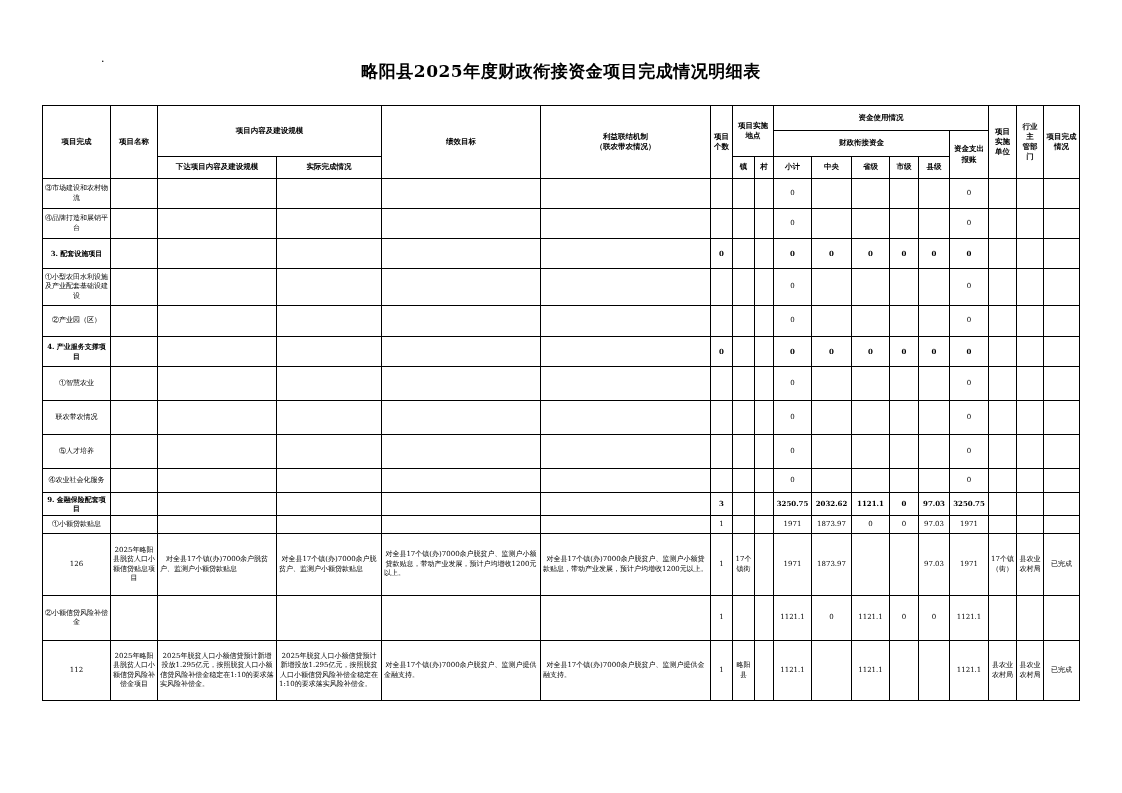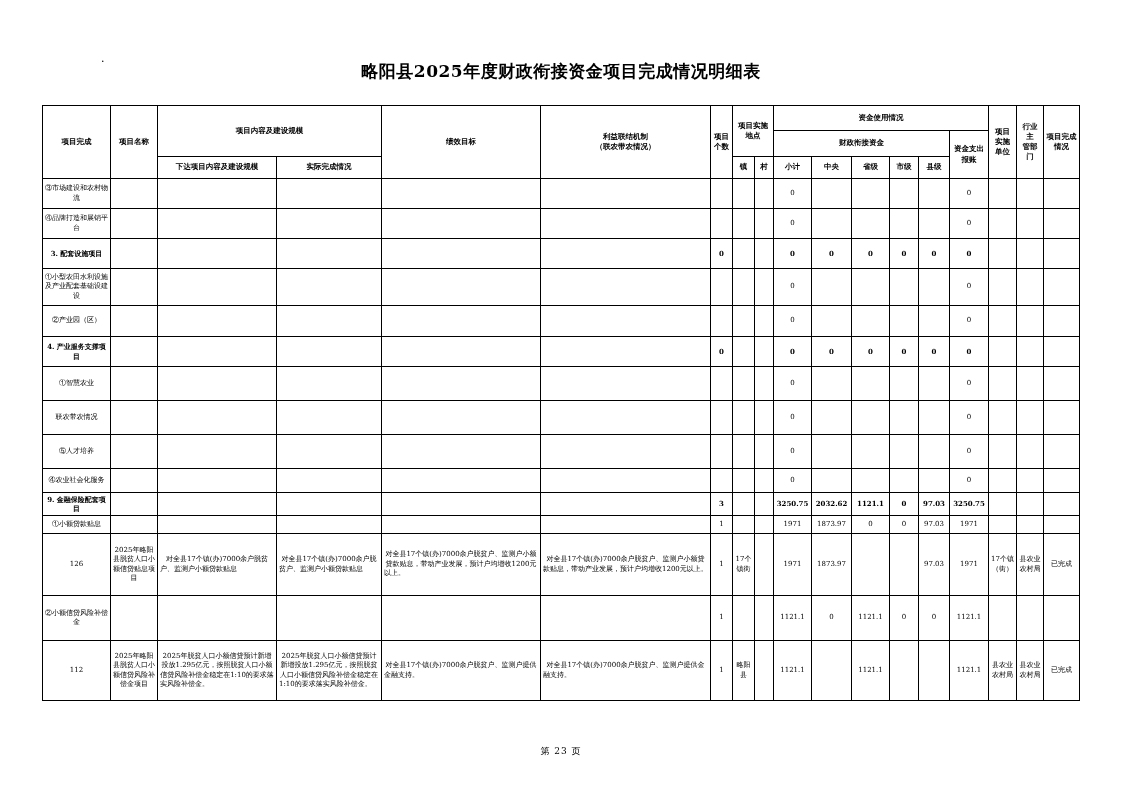--- a/index.html
+++ b/index.html
@@ -394,14 +394,13 @@
           <td class="c-municipal"></td>
           <td class="c-county"></td>
           <td class="c-expense">1121.1</td>
           <td class="c-unit">县农业农村局</td>
           <td class="c-dept">县农业农村局</td>
           <td class="c-status">已完成</td>
         </tr>
       </tbody>
   </table>
 
-  <div class="footer">第 23 页</div>
 </div>
 
 </body></html>

